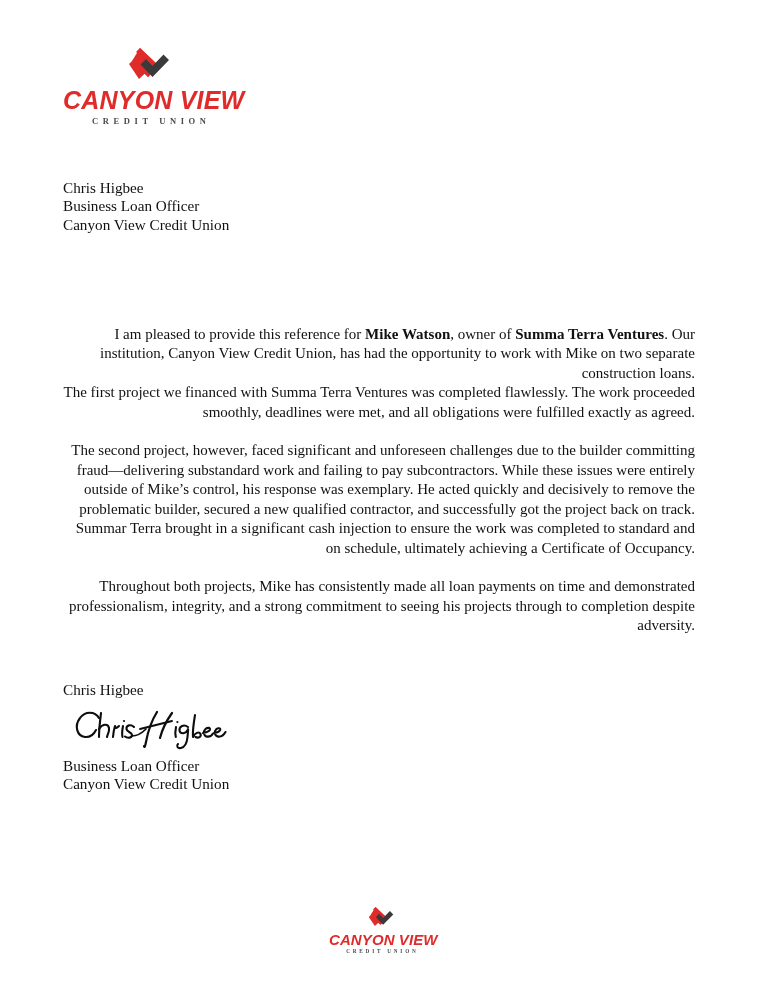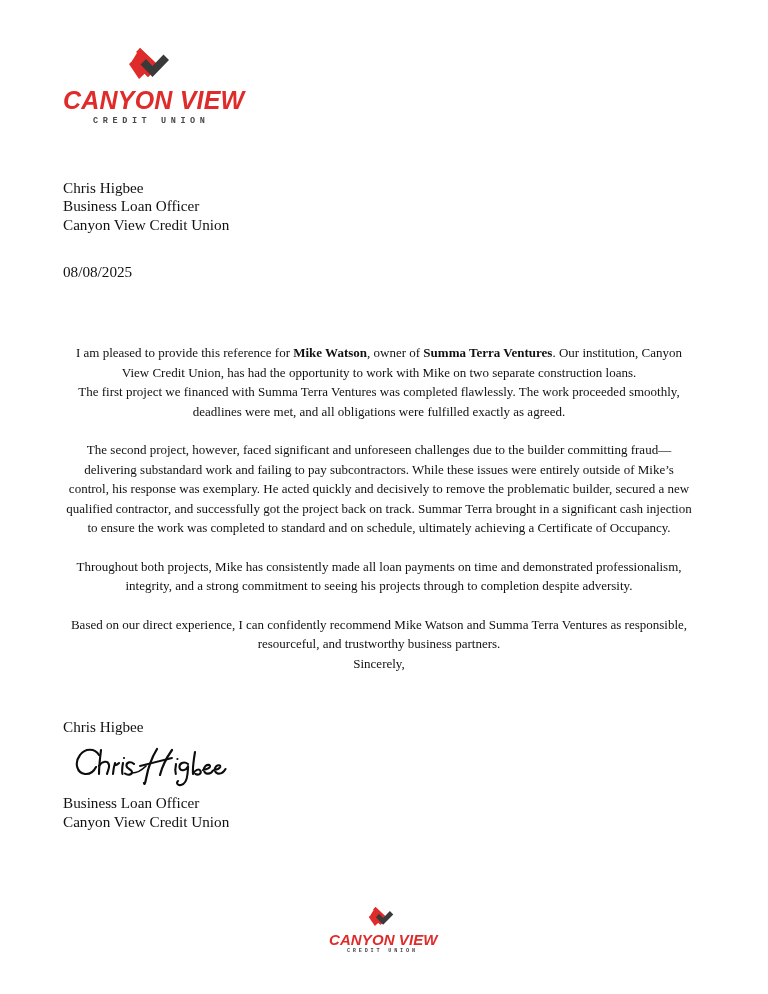--- a/index.html
+++ b/index.html
@@ -32,21 +32,21 @@
   .logo-word {
     font-family: "Liberation Sans", "DejaVu Sans", sans-serif;
     font-weight: 700;
     font-style: italic;
     color: #e02b2b;
     line-height: 1;
     white-space: nowrap;
     text-align: center;
   }
   .logo-sub {
-    font-family: Liberation Mono, monospace;
+    font-family: Liberation Serif, serif;
     font-weight: 700;
     color: #4a4a4a;
     line-height: 1;
     white-space: nowrap;
     text-align: center;
   }
 
   
   .logo-header {
     position: absolute;
@@ -96,23 +96,23 @@
     font-size: 15.2px;
     line-height: 18.3px;
   }
   .block-lines div {
     white-space: nowrap;
   }
   .spacer-date    { height: 29px; }
   .spacer-salute  { height: 32px; }
   .spacer-body    { height: 30px; }
   .para {
-    font-size: 13px;
+    font-size: 15px;
     line-height: 19.5px;
-    text-align: center;
+    text-align: right;
     margin: 0;
   }
   .para + .para {
     margin-top: 19px;
   }
   .para b {
     font-weight: 700;
   }
   .sig-name {
     font-size: 15.2px;
@@ -158,34 +158,32 @@
   <div class="letter">
 
     <div class="block block-lines">
       <div>Chris Higbee</div>
       <div>Business Loan Officer</div>
       <div>Canyon View Credit Union</div>
     </div>
 
     <div class="spacer-date"></div>
 
-    <div class="block">08/08/2025</div>
 
     <div class="spacer-salute"></div>
 
 
     <div class="spacer-body"></div>
 
     <p class="para"><span>I am pleased to provide this reference for </span><b>Mike Watson</b><span>, owner of </span><b>Summa Terra Ventures</b><span>. Our institution, Canyon View Credit Union, has had the opportunity to work with Mike on two separate construction loans.</span><br><span>The first project we financed with Summa Terra Ventures was completed flawlessly. The work proceeded smoothly, deadlines were met, and all obligations were fulfilled exactly as agreed.</span></p>
 
     <p class="para">The second project, however, faced significant and unforeseen challenges due to the builder committing fraud—delivering substandard work and failing to pay subcontractors. While these issues were entirely outside of Mike’s control, his response was exemplary. He acted quickly and decisively to remove the problematic builder, secured a new qualified contractor, and successfully got the project back on track. Summar Terra brought in a significant cash injection to ensure the work was completed to standard and on schedule, ultimately achieving a Certificate of Occupancy.</p>
 
     <p class="para">Throughout both projects, Mike has consistently made all loan payments on time and demonstrated professionalism, integrity, and a strong commitment to seeing his projects through to completion despite adversity.</p>
 
-    <p class="para"><span>Based on our direct experience, I can confidently recommend Mike Watson and Summa Terra Ventures as responsible, resourceful, and trustworthy business partners.</span><br><span>Sincerely,</span></p>
 
     <div class="sig-name">Chris Higbee</div>
 
     <div class="signature" role="img" aria-label="Chris Higbee signature">
       <svg width="160" height="44" viewBox="0 0 160 44">
         <g fill="none" stroke="#0d0d0d" stroke-linecap="round" stroke-linejoin="round">
 
           <path d="M31 11 C27 4, 17 4, 12 11 C6 19, 9 29, 17 30 C22 30.5, 26 27, 28 23" stroke-width="2.1"></path>
 
           <path d="M33 6 C32 14, 31 23, 31 30" stroke-width="2.1"></path>

